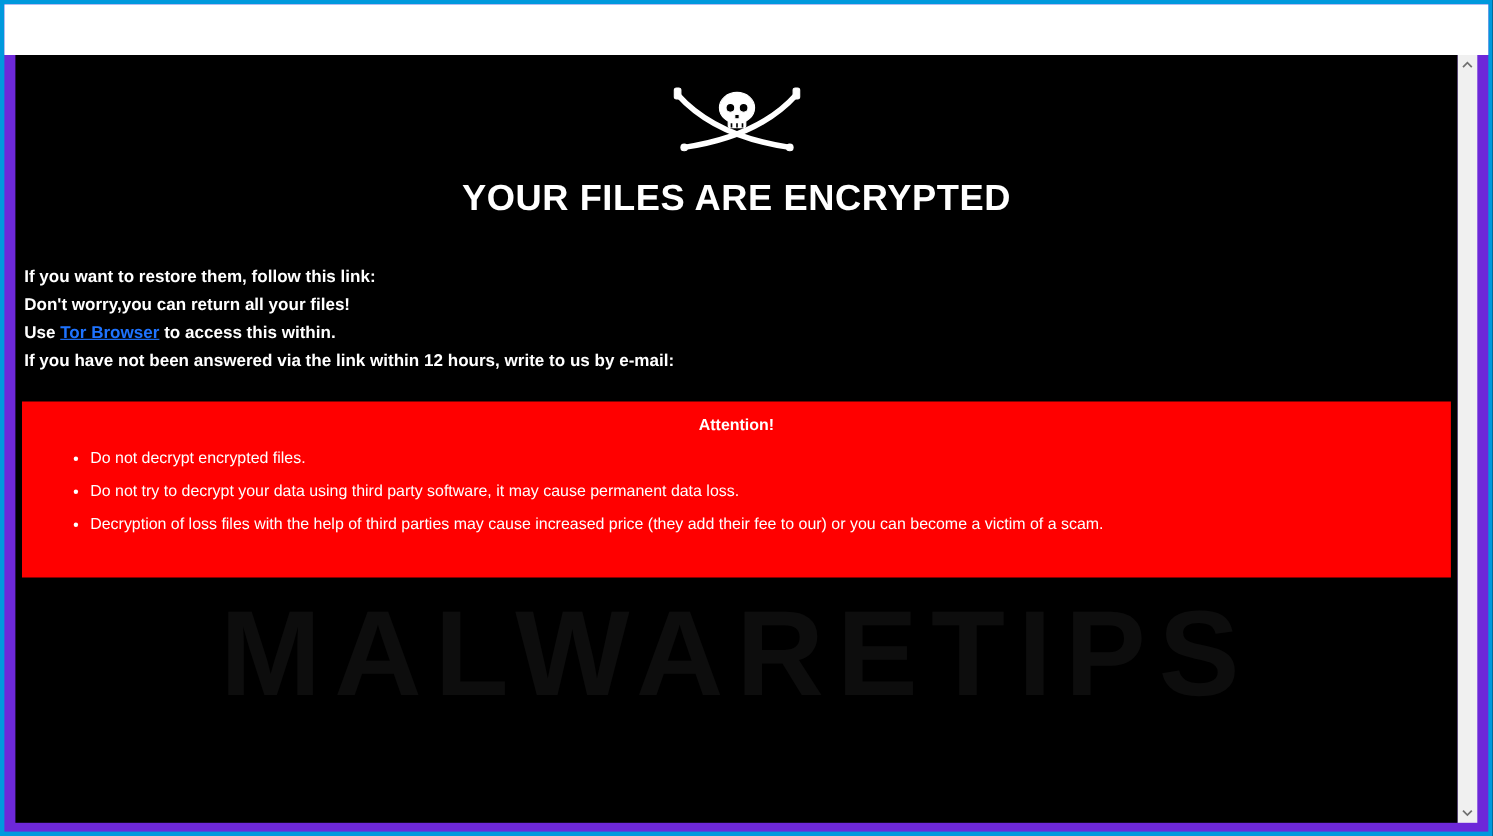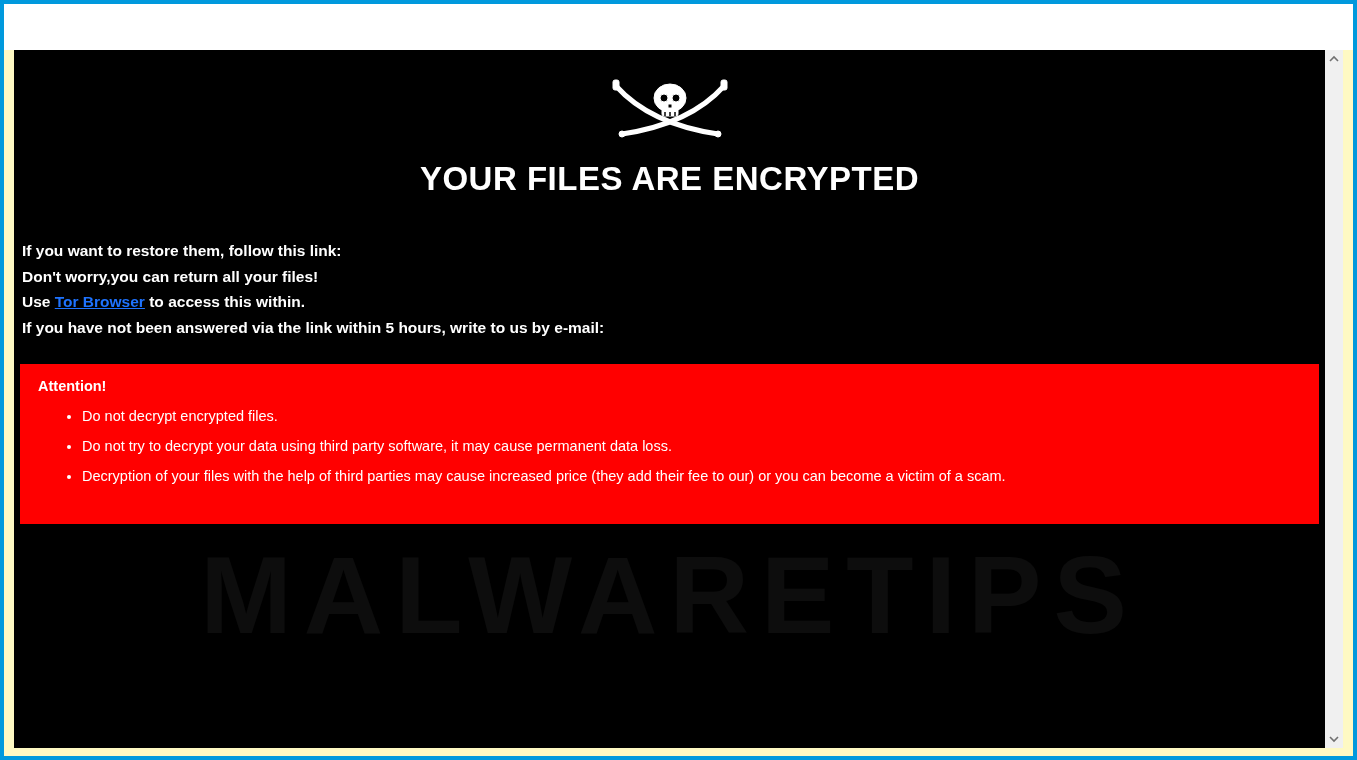--- a/index.html
+++ b/index.html
@@ -7,21 +7,21 @@
     width: 1357px;
     height: 760px;
     background: #0099dd;
     padding: 4px;
     font-family: Verdana, Arial, sans-serif;
     overflow: hidden;
   }
   .window-frame {
     width: 100%;
     height: 100%;
-    background: #fef9c3;
+    background: #6d28d9;
     position: relative;
   }
   .titlebar {
     height: 46px;
     background: #ffffff;
   }
   .content-wrap {
     position: absolute;
     top: 46px;
     left: 10px;
@@ -76,20 +76,21 @@
   .attention-box {
     margin-top: 24px;
     background: #ff0000;
     color: #ffffff;
     padding: 14px 18px 28px 18px;
     font-size: 14.5px;
   }
   .attention-title {
     font-weight: 700;
     margin-bottom: 12px;
+    text-align: center;
   }
   .attention-box ul {
     list-style: disc;
     padding-left: 44px;
   }
   .attention-box li {
     margin-bottom: 8px;
     line-height: 1.5;
   }
   .vscroll {
@@ -149,29 +150,29 @@
       </div>
 
       <h1 class="main-title">YOUR FILES ARE ENCRYPTED</h1>
 
       <div class="body-text">
         <div>If you want to restore them, follow this link:</div>
         <div>Don't worry,you can return all your files!</div>
         <div>
           <span>Use </span><a href="#">Tor Browser</a><span> to access this within.</span>
         </div>
-        <div>If you have not been answered via the link within 5 hours, write to us by e-mail:</div>
+        <div>If you have not been answered via the link within 12 hours, write to us by e-mail:</div>
       </div>
 
       <div class="attention-box">
         <div class="attention-title">Attention!</div>
         <ul>
           <li>Do not decrypt encrypted files.</li>
           <li>Do not try to decrypt your data using third party software, it may cause permanent data loss.</li>
-          <li>Decryption of your files with the help of third parties may cause increased price (they add their fee to our) or you can become a victim of a scam.</li>
+          <li>Decryption of loss files with the help of third parties may cause increased price (they add their fee to our) or you can become a victim of a scam.</li>
         </ul>
       </div>
 
     </div>
 
     <div class="vscroll">
       <div class="scroll-btn">
         <svg width="12" height="12" viewBox="0 0 12 12">
             <path d="M2 8 L6 4 L10 8" fill="none" stroke="#707070" stroke-width="1.6"></path>
           </svg>

